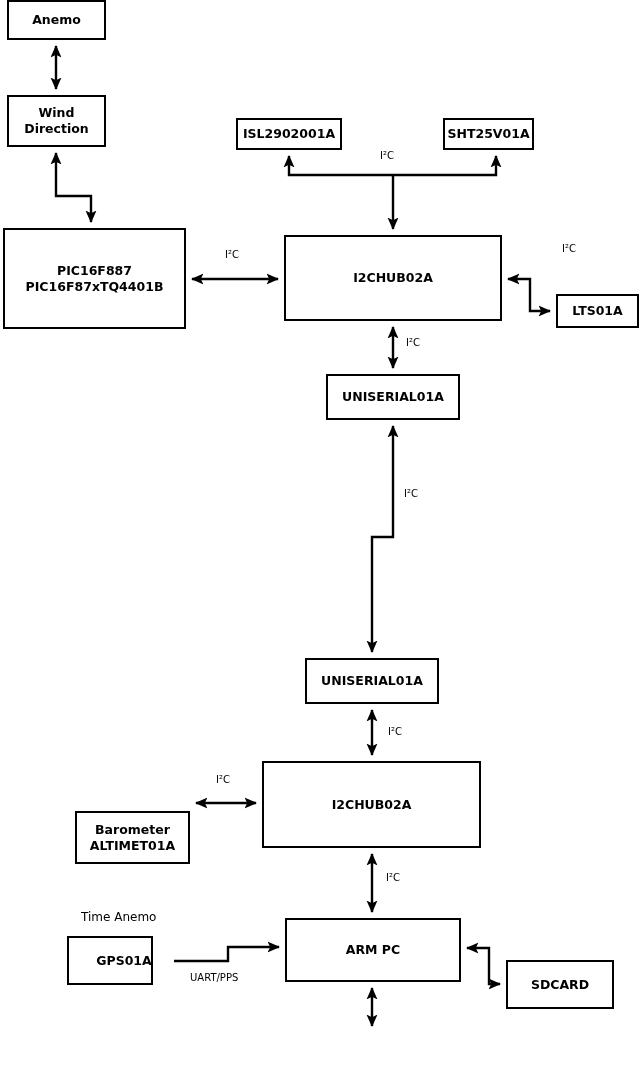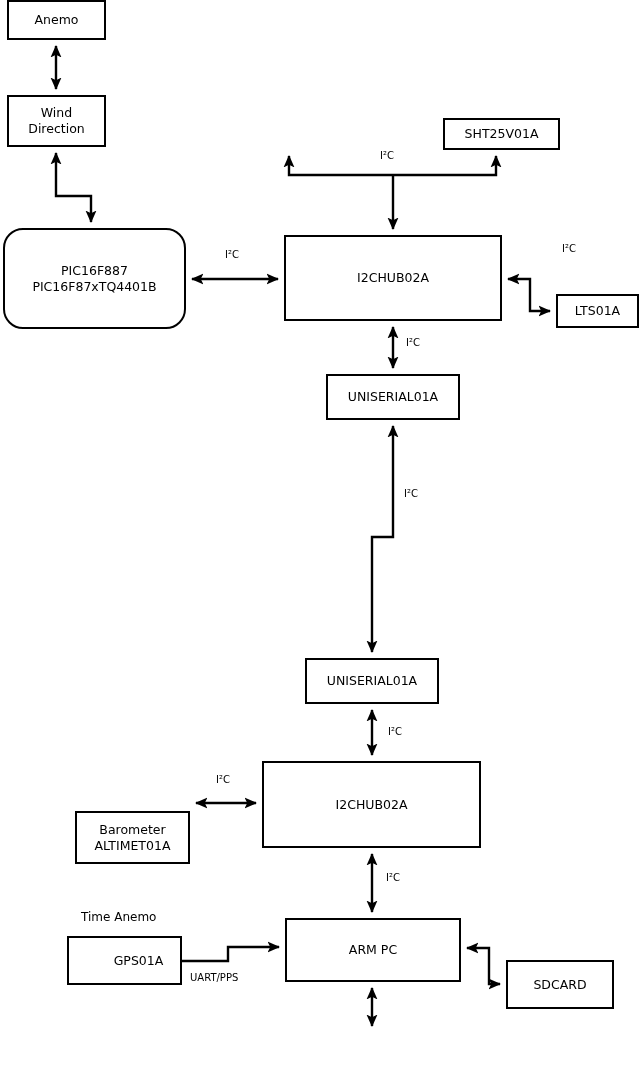--- a/index.html
+++ b/index.html
@@ -33,20 +33,21 @@
     border: 2px solid #000000;
     background: #ffffff;
     display: flex;
     align-items: center;
     justify-content: center;
     text-align: center;
     line-height: 1.25;
     font-size: 12.5px;
     color: #000000;
     z-index: 3;
+    font-weight: bold;
   }
   .block .lbl {
     display: block;
     white-space: pre-line;
     padding: 0 4px;
   }
   .edge-label {
     position: absolute;
     font-size: 10px;
     color: #000000;
@@ -106,25 +107,28 @@
     </g>
   </svg>
 
   <div class="block" style="left:7px;top:0px;width:99px;height:40px;">
     <span class="lbl">Anemo</span>
   </div>
   <div class="block" style="left:7px;top:95px;width:99px;height:52px;">
     <span class="lbl">Wind
 Direction</span>
   </div>
-  <div class="block" style="left:3px;top:228px;width:183px;height:101px;border-radius:20px;">
+  <div class="block" style="left:3px;top:228px;width:183px;height:101px;">
     <span class="lbl">PIC16F887
 PIC16F87xTQ4401B</span>
   </div>
-  <div class="block" style="left:443px;top:118px;width:117px;height:32px;">
+  <div class="block" style="left:236px;top:118px;width:106px;height:32px;">
+    <span class="lbl">ISL2902001A</span>
+  </div>
+  <div class="block" style="left:443px;top:118px;width:91px;height:32px;">
     <span class="lbl">SHT25V01A</span>
   </div>
   <div class="block" style="left:284px;top:235px;width:218px;height:86px;">
     <span class="lbl">I2CHUB02A</span>
   </div>
   <div class="block" style="left:556px;top:294px;width:83px;height:34px;">
     <span class="lbl">LTS01A</span>
   </div>
   <div class="block" style="left:326px;top:374px;width:134px;height:46px;">
     <span class="lbl">UNISERIAL01A</span>
@@ -132,21 +136,21 @@
   <div class="block" style="left:305px;top:658px;width:134px;height:46px;">
     <span class="lbl">UNISERIAL01A</span>
   </div>
   <div class="block" style="left:75px;top:775px;width:115px;height:53px;margin-top:36px;">
     <span class="lbl">Barometer
 ALTIMET01A</span>
   </div>
   <div class="block" style="left:262px;top:761px;width:219px;height:87px;">
     <span class="lbl">I2CHUB02A</span>
   </div>
-  <div class="block" style="left:67px;top:936px;width:115px;height:49px;padding-left:28px;">
+  <div class="block" style="left:67px;top:936px;width:86px;height:49px;padding-left:28px;">
     <span class="lbl">GPS01A</span>
   </div>
   <div class="block" style="left:285px;top:918px;width:176px;height:64px;">
     <span class="lbl">ARM PC</span>
   </div>
   <div class="block" style="left:506px;top:960px;width:108px;height:49px;">
     <span class="lbl">SDCARD</span>
   </div>
 
   <div class="edge-label" style="left:380px;top:150px;">I²C</div>

